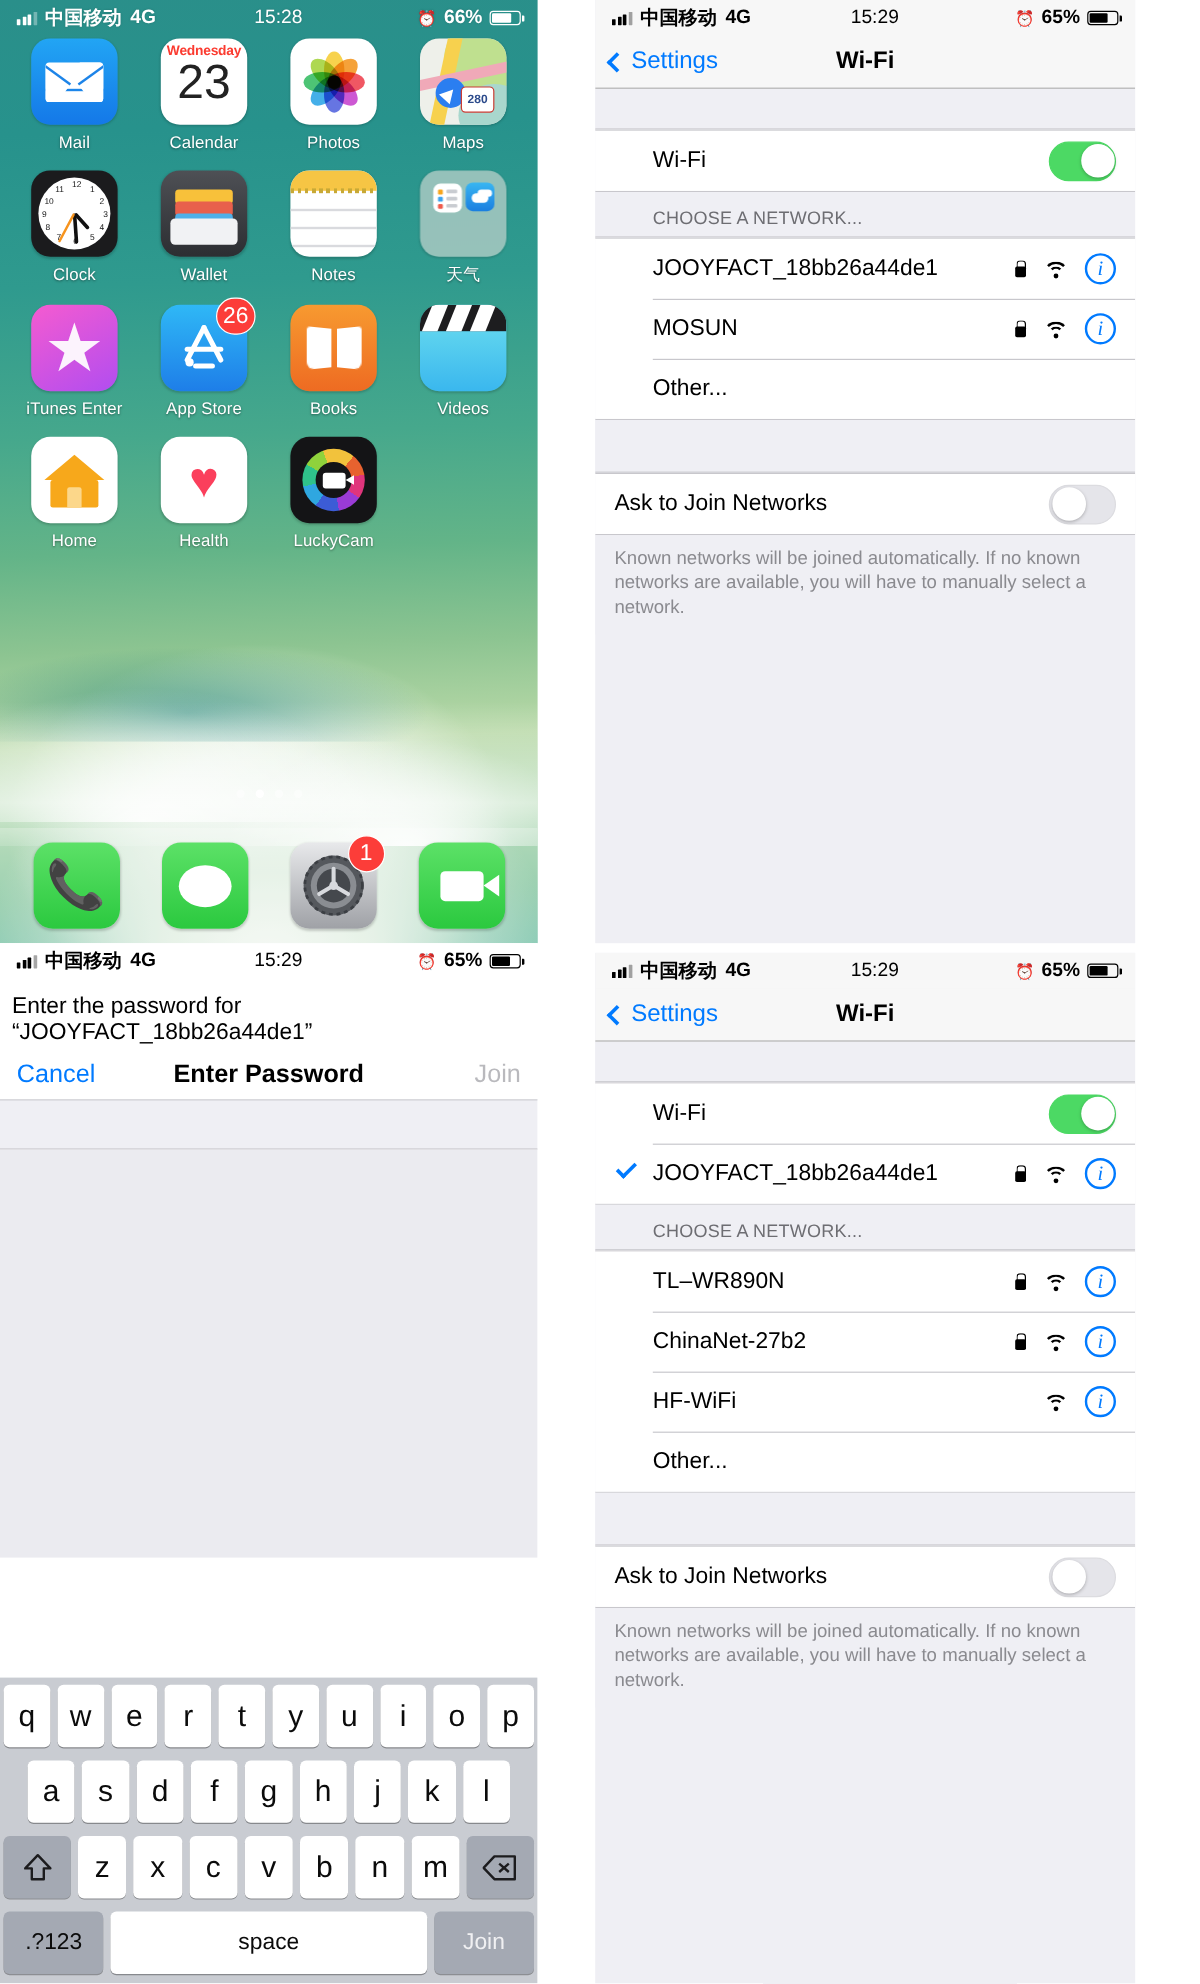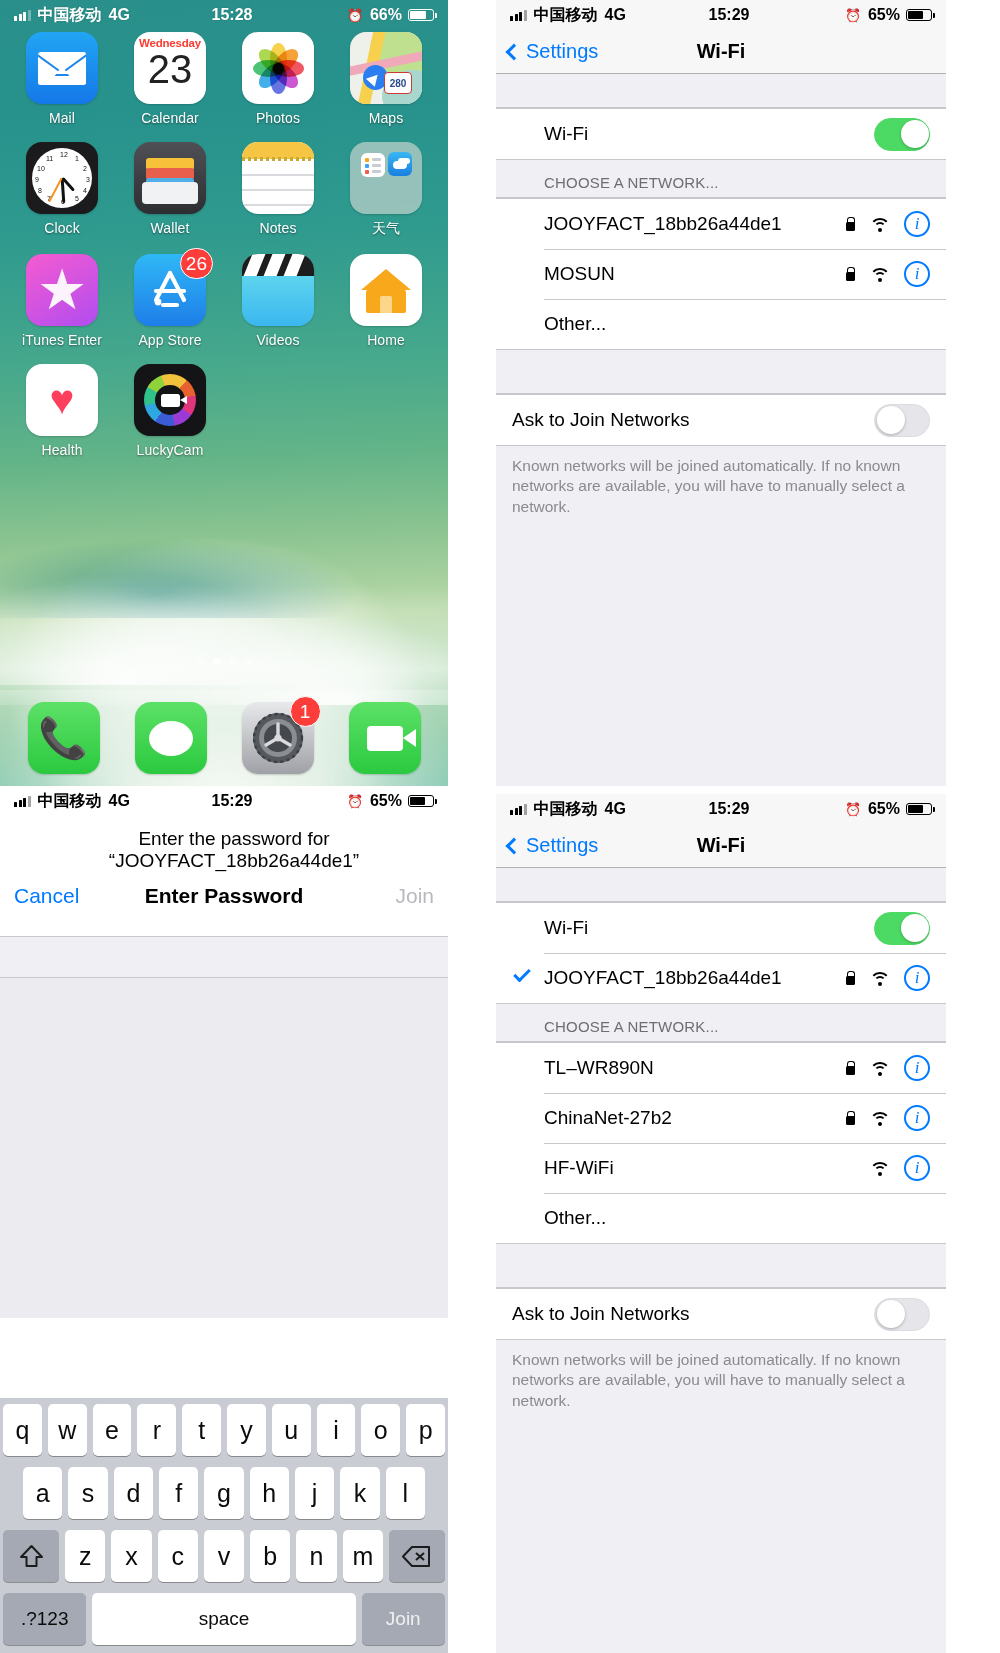--- a/index.html
+++ b/index.html
@@ -13,21 +13,21 @@
 
   
   .statusbar {
     position: relative;
     height: 30px;
     display: flex; align-items: center;
     font-size: 16px; font-weight: bold;
     padding: 0 14px;
   }
   .sb-left { display:flex; align-items:center; gap:7px; }
-  .sb-center { position:absolute; left:0; right:0; text-align:center; font-size:16px; font-weight:bold;padding-left:16px; }
+  .sb-center { position:absolute; left:0; right:0; text-align:center; font-size:16px; font-weight:normal;padding-left:16px; }
   .sb-right { margin-left:auto; display:flex; align-items:center; gap:6px; position:relative; z-index:2;}
   .sig { display:inline-flex; align-items:flex-end; gap:1.5px; height:12px; }
   .sig i { width:3px; border-radius:.5px; display:block; background:currentColor; }
   .sig i:nth-child(1){height:5px}
   .sig i:nth-child(2){height:7px}
   .sig i:nth-child(3){height:9px}
   .sig i:nth-child(4){height:11px; opacity:.35}
   .alarm { font-size: 13px; line-height: 1; }
   .batt {
     width: 26px; height: 12px; border:1.5px solid currentColor; border-radius:3px;
@@ -242,23 +242,23 @@
     display:flex;align-items:center;justify-content:center;flex:0 0 auto;
   }
   .check{position:absolute;left:18px;top:50%;margin-top:-9px;width:16px;height:9px;border-left:3px solid #007aff;border-bottom:3px solid #007aff;transform:rotate(-45deg);}
 
   
   .panelA { position:absolute; left:496px; top:0; width:450px; height:786px; overflow:hidden; }
   .panelB { position:absolute; left:496px; top:794px; width:450px; height:859px; overflow:hidden; }
   .panelC { position:absolute; left:0; top:786px; width:448px; height:867px; overflow:hidden; background:#fff; }
 
   
-  .pw-prompt { text-align:center; font-size:19px; padding:12px 10px 6px; background:#fff;margin-left:20px; }
+  .pw-prompt { text-align:left; font-size:19px; padding:12px 10px 6px; background:#fff; }
   .pw-bar {
-    display:flex; align-items:center; padding:6px 14px 28px; background:#fff; position:relative;
+    display:flex; align-items:center; padding:6px 14px 8px; background:#fff; position:relative;
   }
   .pw-cancel{color:#007aff;font-size:21px;cursor:pointer;}
   .pw-title{position:absolute;left:0;right:0;text-align:center;font-size:21px;font-weight:bold;}
   .pw-join{margin-left:auto;color:#b9b9bd;font-size:21px;}
   .pw-spacer{height:42px;background:#efeff4;border-top:.5px solid #c8c7cc;border-bottom:.5px solid #c8c7cc;}
   .pw-field{height:52px;display:flex;align-items:center;background:#fff;padding:0 14px;border-bottom:.5px solid #c8c7cc;}
   .pw-label{font-size:21px;}
   .pw-caret{width:2.5px;height:27px;background:#2b6ef5;margin-left:18px;}
   .pw-body{background:#ebebf0;flex:1;}
 
@@ -453,20 +453,28 @@
                   <line x1="16" y1="38" x2="30" y2="38"></line>
             </g>
                 <circle cx="11" cy="35" r="3.4" fill="#fff"></circle>
               </svg>
           </div>
           <span class="badge">26</span>
         </div>
         <div class="lbl">App Store</div>
       </div>
 
+      <div class="app">
+        <div class="icwrap">
+            <div class="ic ic-books">
+              <div class="bk"></div>
+            </div>
+          </div>
+        <div class="lbl">Books</div>
+      </div>
 
       <div class="app">
         <div class="icwrap">
             <div class="ic ic-videos">
           <span class="clap">
                 <i style="left:6px"></i>
                 <i style="left:26px"></i>
                 <i style="left:46px"></i>
               </span>
         </div>

